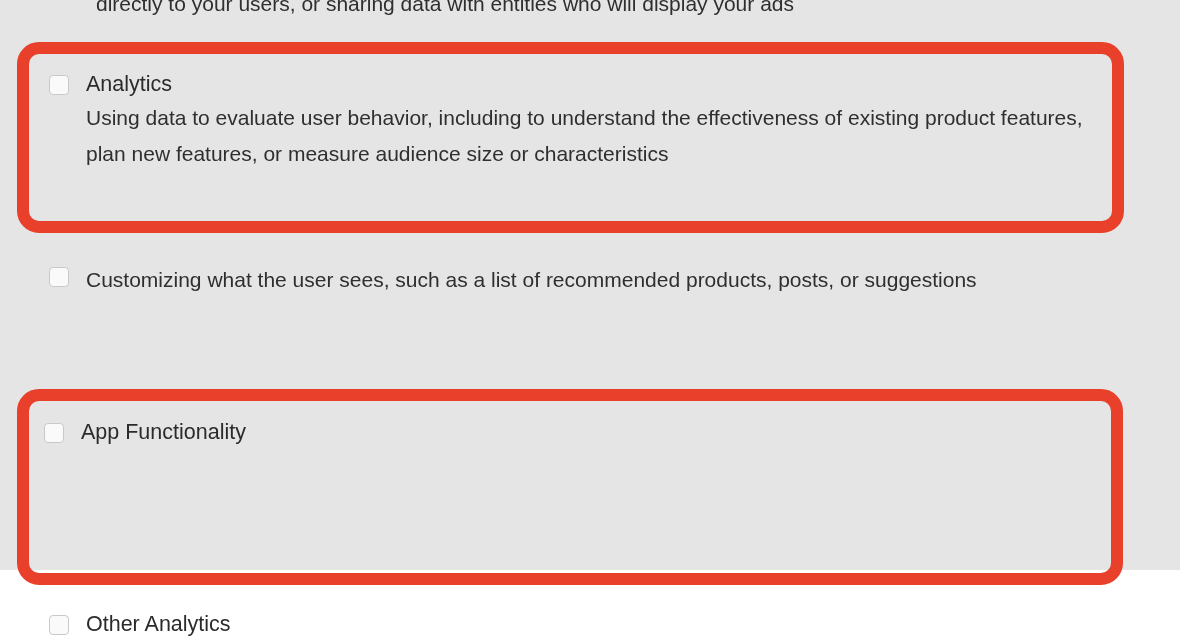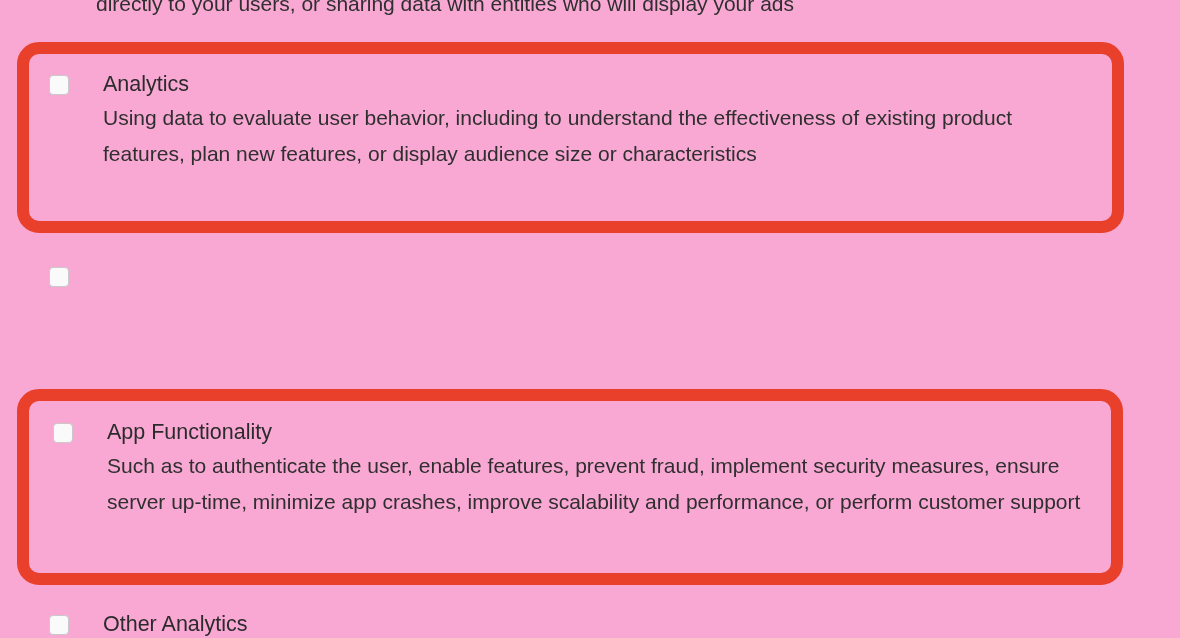--- a/index.html
+++ b/index.html
@@ -12,22 +12,22 @@
     height: 638px;
     overflow: hidden;
     font-family: "Liberation Sans", sans-serif;
     color: #2f2f2f;
     -webkit-font-smoothing: antialiased;
   }
 
   .page {
     position: relative;
     width: 1180px;
-    height: 638px;
-    background: #f9a8d4;
+    height: 570px;
+    background: #e5e5e5;
   }
 
   
   .clipped-line {
     position: absolute;
     left: 96px;
     top: -14px;
     width: 1000px;
     font-size: 21px;
     line-height: 36px;
@@ -48,21 +48,21 @@
     width: 20px;
     height: 20px;
     margin-top: 5px;
     border: 1px solid #c9c9c9;
     border-radius: 4px;
     background: #fafafa;
     box-sizing: border-box;
   }
 
   .row-text {
-    margin-left: 34px;
+    margin-left: 17px;
   }
 
   .row-title {
     font-size: 21.5px;
     line-height: 28px;
     color: #2b2b2b;
     margin: 0 0 2px 0;
   }
 
   .row-desc {
@@ -77,52 +77,52 @@
     position: absolute;
     box-sizing: border-box;
     border-style: solid;
     background: transparent;
     pointer-events: none;
   }
 
   
   #row-analytics     { left: 49px;  top: 70px;  width: 1040px; }
   #row-personalize   { left: 49px;  top: 262px; width: 1050px; }
-  #row-appfunc       { left: 53px;  top: 418px; width: 1055px; }
+  #row-appfunc       { left: 44px;  top: 418px; width: 1055px; }
   #row-other         { left: 49px;  top: 610px; width: 600px;  }
 
   #hl-analytics { left: 17px; top: 42px;  width: 1107px; height: 191px; }
   #hl-appfunc   { left: 17px; top: 389px; width: 1106px; height: 196px; }
 </style>
 </head>
 <body>
 
 <div class="page">
 
   <div class="clipped-line" style="color: rgb(47, 47, 47);">directly to your users, or sharing data with entities who will display your ads</div>
 
   <div class="purpose-row" id="row-analytics">
     <span class="checkbox" style="border-color: rgb(201, 201, 201); background: rgb(250, 250, 250);"></span>
     <div class="row-text">
       <div class="row-title" style="color: rgb(43, 43, 43);">Analytics</div>
-      <div class="row-desc" style="color: rgb(47, 47, 47);">Using data to evaluate user behavior, including to understand the effectiveness of existing product features, plan new features, or display audience size or characteristics</div>
+      <div class="row-desc" style="color: rgb(47, 47, 47);">Using data to evaluate user behavior, including to understand the effectiveness of existing product features, plan new features, or measure audience size or characteristics</div>
     </div>
   </div>
 
   <div class="purpose-row" id="row-personalize">
     <span class="checkbox" style="border-color: rgb(201, 201, 201); background: rgb(250, 250, 250);"></span>
     <div class="row-text">
+      <div class="row-desc" style="color: rgb(47, 47, 47);">Customizing what the user sees, such as a list of recommended products, posts, or suggestions</div>
     </div>
   </div>
 
   <div class="purpose-row" id="row-appfunc">
     <span class="checkbox" style="border-color: rgb(201, 201, 201); background: rgb(250, 250, 250);"></span>
     <div class="row-text">
       <div class="row-title" style="color: rgb(43, 43, 43);">App Functionality</div>
-      <div class="row-desc" style="color: rgb(47, 47, 47);">Such as to authenticate the user, enable features, prevent fraud, implement security measures, ensure server up-time, minimize app crashes, improve scalability and performance, or perform customer support</div>
     </div>
   </div>
 
   <div class="purpose-row" id="row-other">
     <span class="checkbox" style="border-color: rgb(201, 201, 201); background: rgb(250, 250, 250);"></span>
     <div class="row-text">
       <div class="row-title" style="color: rgb(43, 43, 43);">Other Analytics</div>
     </div>
   </div>
 

